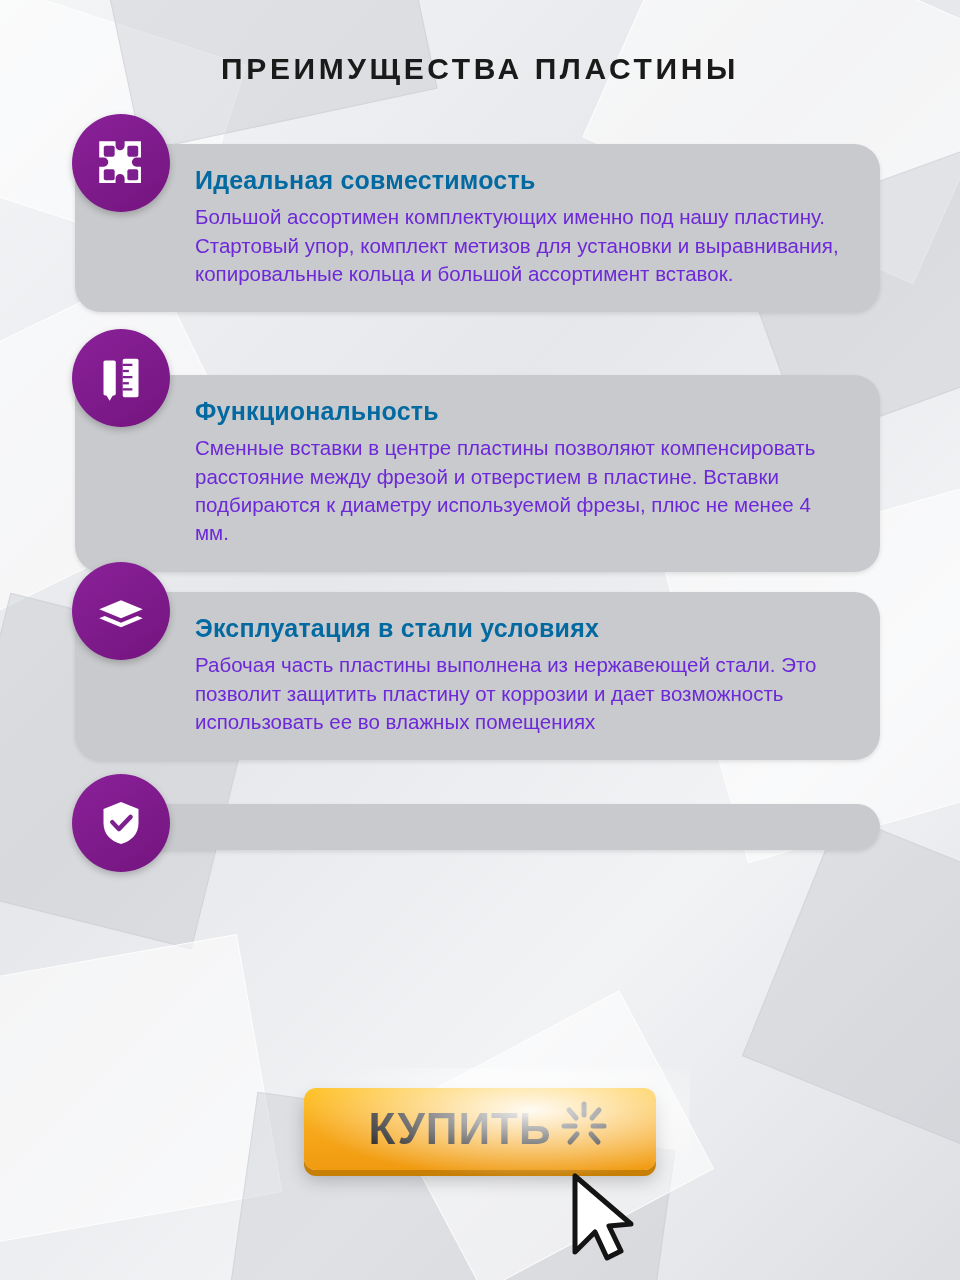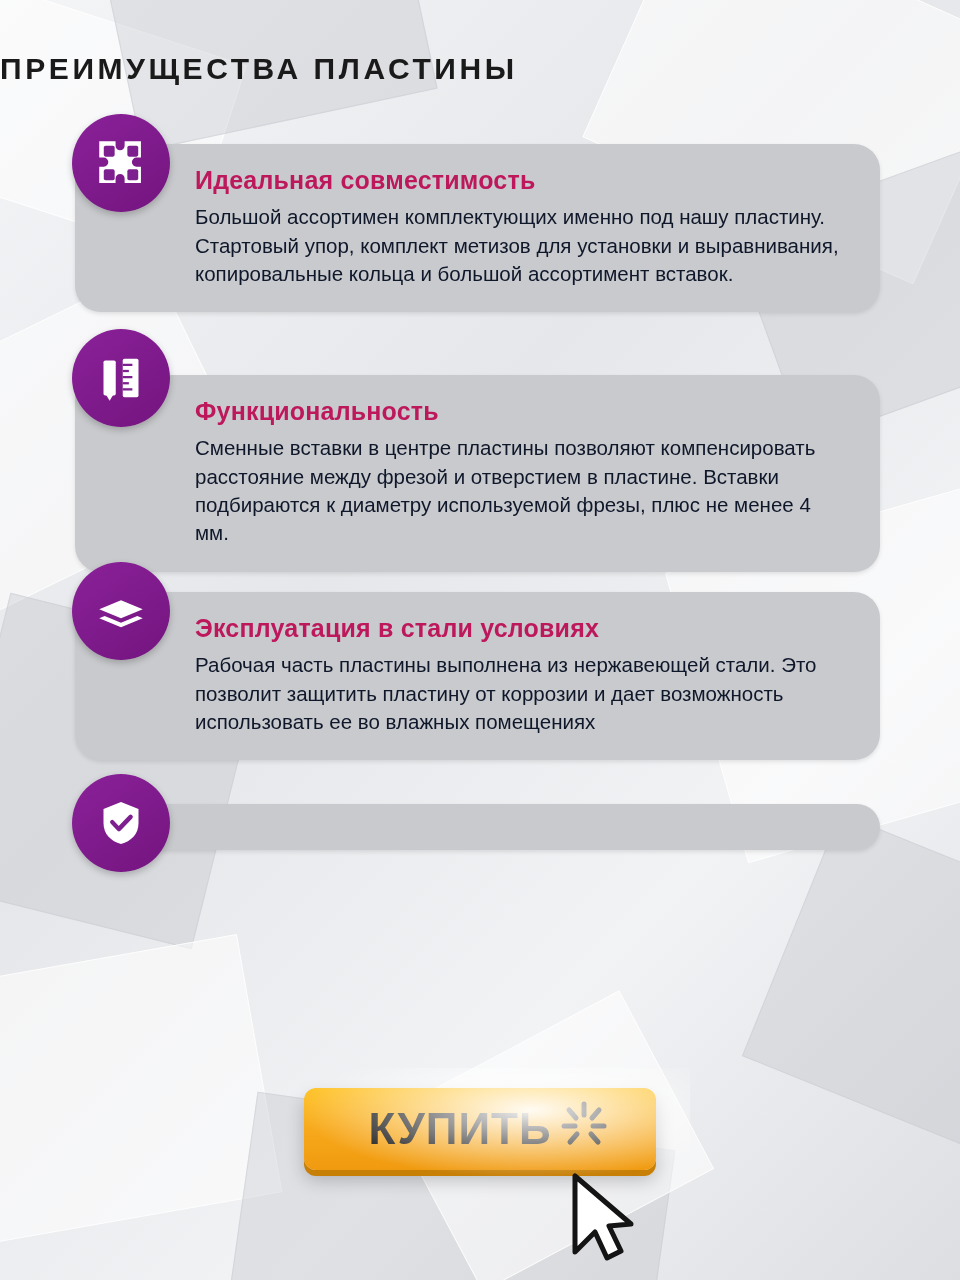--- a/index.html
+++ b/index.html
@@ -35,20 +35,21 @@
     background: rgba(255,255,255,0.55);
     border: 1px solid rgba(255,255,255,0.75);
   }
   .bg-shapes i.dark {
     background: rgba(190,193,199,0.35);
     border-color: rgba(200,203,209,0.5);
   }
 
   .page-title {
     position: relative;
+    text-align: center;
     padding-top: 50px;
     color: #1a1a1a;
     font-weight: bold;
     font-size: 30px;
     letter-spacing: 3.6px;
     line-height: 1.28;
     text-transform: uppercase;
   }
 
   .cards {
@@ -70,29 +71,29 @@
     background: #c9cacd;
     border-radius: 26px;
     padding: 22px 40px 24px 120px;
     box-shadow: 0 2px 4px rgba(0,0,0,0.10);
   }
 
   .card h2 {
     margin: 0 0 8px 0;
     font-size: 25px;
     font-weight: bold;
-    color: #be185d;
+    color: #0369a1;
     letter-spacing: 0.2px;
   }
 
   .card p {
     margin: 0;
     font-size: 20.5px;
     line-height: 1.38;
-    color: #0f172a;
+    color: #6d28d9;
   }
 
   .icon-badge {
     position: absolute;
     left: 72px;
     width: 98px;
     height: 98px;
     border-radius: 50%;
     background: #7d1f8f;
     background: linear-gradient(145deg, #8a2199 0%, #74157f 100%);

